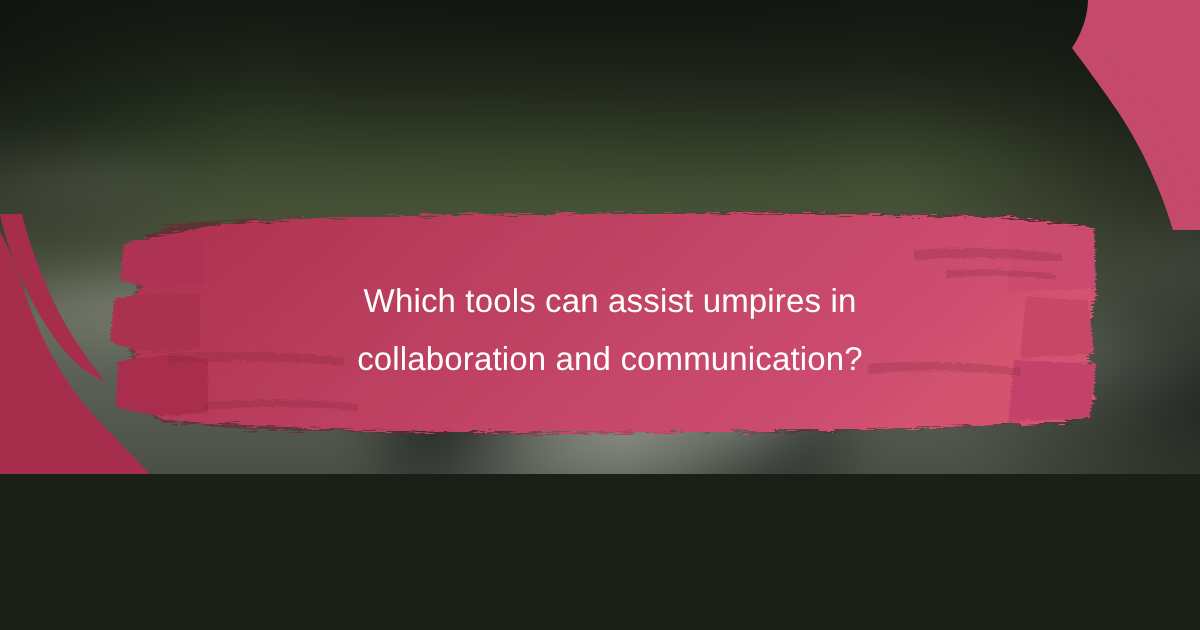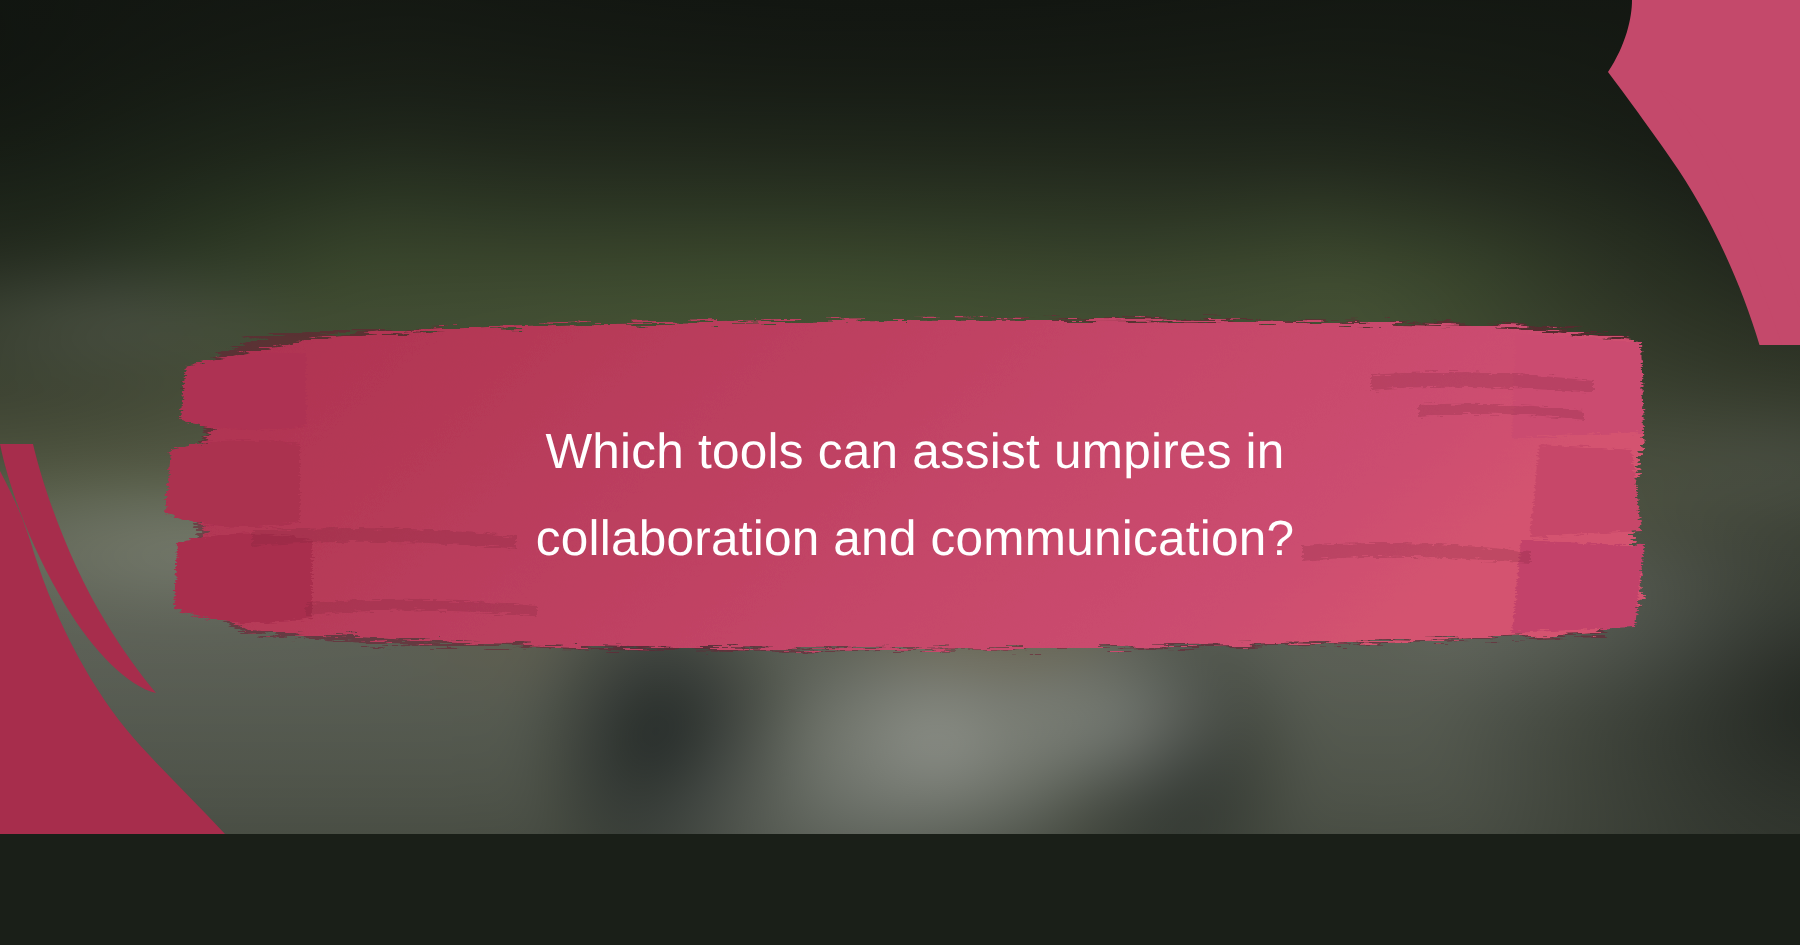--- a/index.html
+++ b/index.html
@@ -8,21 +8,21 @@
     padding: 0;
     background: #1a1f18;
   }
   body {
     font-family: "Liberation Sans", sans-serif;
   }
 
   .canvas {
     position: relative;
     width: 1200px;
-    height: 556px;
+    height: 474px;
     overflow: hidden;
     background: #2c3128;
   }
 
   
   .bg-photo {
     position: absolute;
     inset: -60px;
     filter: blur(18px) saturate(0.85);
     background-color: #3a4035;

